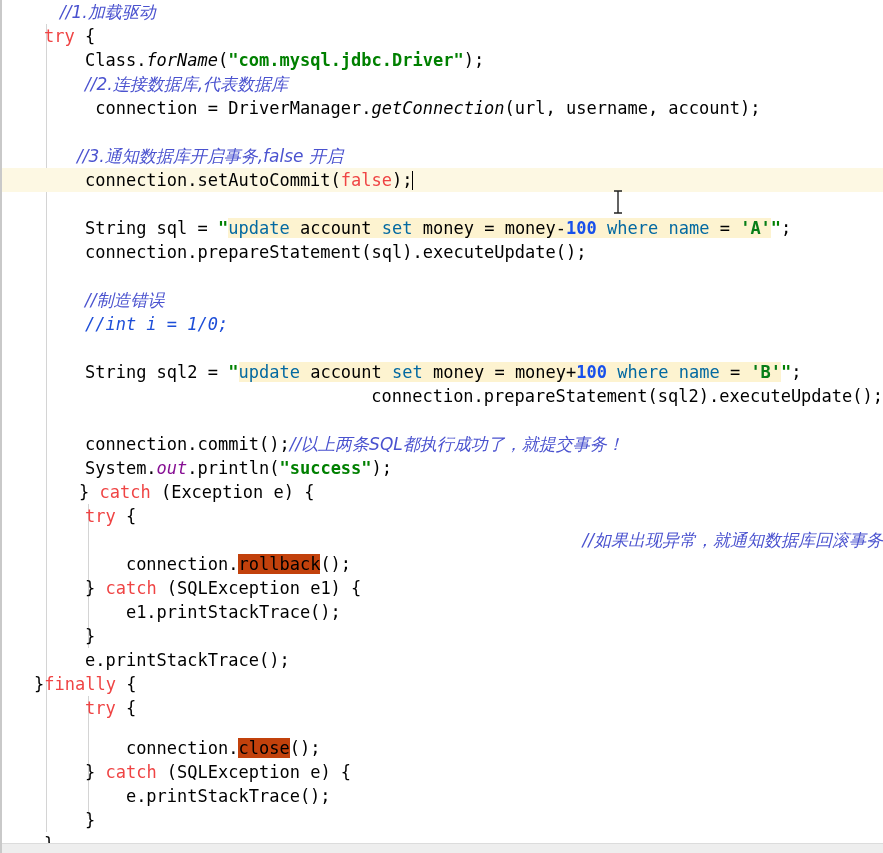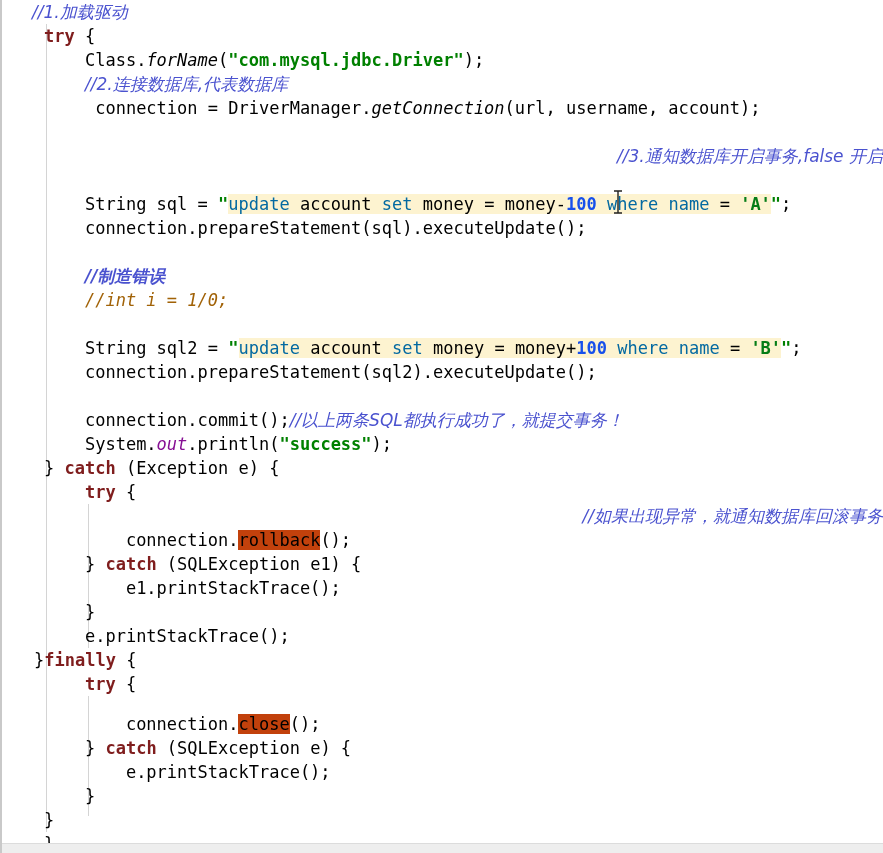--- a/index.html
+++ b/index.html
@@ -60,23 +60,23 @@
     color: #000000;
     letter-spacing: 0px;
     padding-left: 42px;
   }
 
   .line.current {
     background: #fdf8e3;
   }
 
   
-  .kw       { color: #7f1d1d; font-weight: bold; }
+  .kw       { color: #ef4444; font-weight: normal; }
   .str      { color: #008000; font-weight: bold; }
-  .cmt      { color: #a16207; font-style: italic; margin-top: 37px; }
+  .cmt      { color: #1d4ed8; font-style: italic; margin-top: 37px; }
   .cmt-cn   { color: #4a52cf; font-style: italic; font-family: "DejaVu Sans", "Liberation Sans", sans-serif; }
   .stat     { font-style: italic; color: #000000; }
   .field    { font-style: italic; color: #871094; }
   .plain    { color: #000000; }
 
   
   .sql {
     background: #fdf3d0;
   }
   .sqlkw {
@@ -115,40 +115,41 @@
 </head>
 <body>
 
 <div id="editor">
 
   <div class="guide" style="left:44px; top:24px; height:808px;"></div>
   <div class="guide" style="left:86px; top:504px; height:144px;"></div>
   <div class="guide" style="left:86px; top:696px; height:120px;"></div>
 
   <div class="code" id="code-lines">
-      <div class="line" style="padding-left: 30px;"><span></span><span class="cmt-cn">//1.加载驱动</span></div>
+      <div class="line" style="padding-left: 58px;"><span></span><span class="cmt-cn">//1.加载驱动</span></div>
       <div class="line" style="padding-left: 42px;"><span></span><span class="kw">try</span><span class="plain"> {</span></div>
       <div class="line" style="padding-left: 42px;"><span>    </span><span class="plain">Class.</span><span class="stat">forName</span><span class="plain">(</span><span class="str">"com.mysql.jdbc.Driver"</span><span class="plain">);</span></div>
       <div class="line" style="padding-left: 42px;"><span>    </span><span class="cmt-cn">//2.连接数据库,代表数据库</span></div>
       <div class="line" style="padding-left: 42px;"><span>    </span><span class="plain"> connection = DriverManager.</span><span class="stat">getConnection</span><span class="plain">(url, username, account);</span></div>
       <div class="line" style="padding-left: 42px;"><span></span></div>
-      <div class="line" style="padding-left: 34px; text-align: right;"><span>    </span><span class="cmt-cn">//3.通知数据库开启事务,false 开启</span></div>
+      <div class="line" style="padding-left: 34px;"><span>    </span><span class="cmt-cn">//3.通知数据库开启事务,false 开启</span></div>
+      <div class="line current" style="padding-left: 42px;"><span>    </span><span class="plain">connection.setAutoCommit(</span><span class="kw">false</span><span class="plain">);</span><span class="caret"></span></div>
       <div class="line" style="padding-left: 42px;"><span></span></div>
       <div class="line" style="padding-left: 42px;"><span>    </span><span class="plain">String sql = </span><span class="str">"</span><span class="sql"><span class="sqlkw">update</span><span class="plain"> account </span><span class="sqlkw">set</span><span class="plain"> money = money-</span><span class="sqlnum">100</span><span class="plain"> </span><span class="sqlkw">where</span><span class="plain"> </span><span class="sqlkw">name</span><span class="plain"> = </span><span class="sqlstr">'A'</span></span><span class="str">"</span><span class="plain">;</span></div>
       <div class="line" style="padding-left: 42px;"><span>    </span><span class="plain">connection.prepareStatement(sql).executeUpdate();</span></div>
       <div class="line" style="padding-left: 42px;"><span></span></div>
-      <div class="line" style="padding-left: 42px; font-weight: bold;"><span>    </span><span class="cmt-cn">//制造错误</span></div>
+      <div class="line" style="padding-left: 42px;"><span>    </span><span class="cmt-cn">//制造错误</span></div>
       <div class="line" style="padding-left: 42px;"><span>    </span><span class="cmt">//int i = 1/0;</span></div>
       <div class="line" style="padding-left: 42px;"><span></span></div>
       <div class="line" style="padding-left: 42px;"><span>    </span><span class="plain">String sql2 = </span><span class="str">"</span><span class="sql"><span class="sqlkw">update</span><span class="plain"> account </span><span class="sqlkw">set</span><span class="plain"> money = money+</span><span class="sqlnum">100</span><span class="plain"> </span><span class="sqlkw">where</span><span class="plain"> </span><span class="sqlkw">name</span><span class="plain"> = </span><span class="sqlstr">'B'</span></span><span class="str">"</span><span class="plain">;</span></div>
-      <div class="line" style="padding-left: 42px;"><span>    </span><span class="plain">connection.prepareStatement(sql2).executeUpdate();</span></div>
+      <div class="line" style="padding-left: 42px; text-align: right;"><span>    </span><span class="plain">connection.prepareStatement(sql2).executeUpdate();</span></div>
       <div class="line" style="padding-left: 42px;"><span></span></div>
       <div class="line" style="padding-left: 42px;"><span>    </span><span class="plain">connection.commit();</span><span class="cmt-cn">//以上两条SQL都执行成功了，就提交事务！</span></div>
       <div class="line" style="padding-left: 42px;"><span>    </span><span class="plain">System.</span><span class="field">out</span><span class="plain">.println(</span><span class="str">"success"</span><span class="plain">);</span></div>
-      <div class="line" style="padding-left: 42px;"><span></span><span class="plain">} </span><span class="kw">catch</span><span class="plain"> (Exception e) {</span></div>
+      <div class="line" style="padding-left: 42px; margin-left: 35px;"><span></span><span class="plain">} </span><span class="kw">catch</span><span class="plain"> (Exception e) {</span></div>
       <div class="line" style="padding-left: 42px;"><span>    </span><span class="kw">try</span><span class="plain"> {</span></div>
       <div class="line" style="padding-left: 42px; text-align: right;"><span>        </span><span class="cmt-cn">//如果出现异常，就通知数据库回滚事务</span></div>
       <div class="line" style="padding-left: 42px;"><span>        </span><span class="plain">connection.</span><span class="plain occ">rollback</span><span class="plain">();</span></div>
       <div class="line" style="padding-left: 42px;"><span>    </span><span class="plain">} </span><span class="kw">catch</span><span class="plain"> (SQLException e1) {</span></div>
       <div class="line" style="padding-left: 42px;"><span>        </span><span class="plain">e1.printStackTrace();</span></div>
       <div class="line" style="padding-left: 42px;"><span>    </span><span class="plain">}</span></div>
       <div class="line" style="padding-left: 42px;"><span>    </span><span class="plain">e.printStackTrace();</span></div>
       <div class="line" style="padding-left: 32px;"><span></span><span class="plain">}</span><span class="kw">finally</span><span class="plain"> {</span></div>
       <div class="line" style="padding-left: 42px;"><span>    </span><span class="kw">try</span><span class="plain"> {</span></div>
       <div class="line" style="padding-left: 42px; margin-top: 16px;"><span>        </span><span class="plain">connection.</span><span class="plain occ">close</span><span class="plain">();</span></div>

